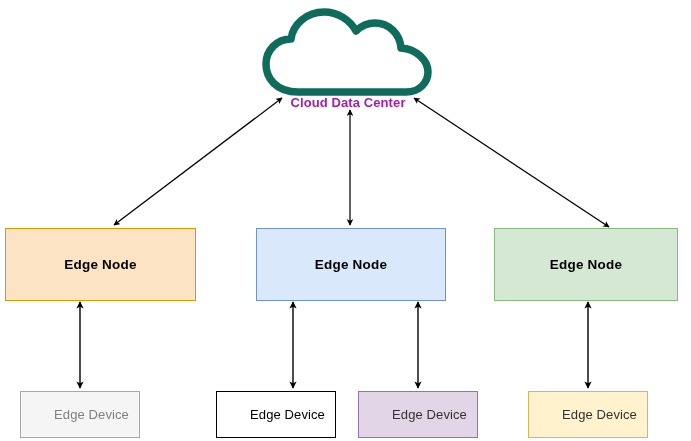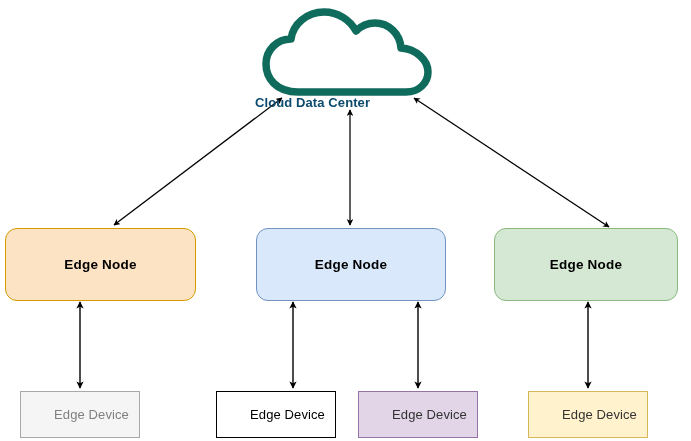--- a/index.html
+++ b/index.html
@@ -30,29 +30,30 @@
     left: 262px;
     top: 6px;
     width: 172px;
     height: 92px;
   }
   .cloud-label {
     position: absolute;
     left: 255px;
     top: 95px;
     width: 186px;
+    text-align: center;
     font-size: 13px;
     font-weight: bold;
-    color: #0c4a6e;
+    color: #a21caf;
     letter-spacing: 0.1px;
   }
   .node {
     position: absolute;
     height: 73px;
-    border-radius: 12px;
+    border-radius: 0;
     border-width: 1.4px;
     border-style: solid;
     box-sizing: border-box;
     display: flex;
     align-items: center;
     justify-content: center;
     font-size: 13.5px;
     font-weight: bold;
     color: #000000;
     letter-spacing: 0.2px;

